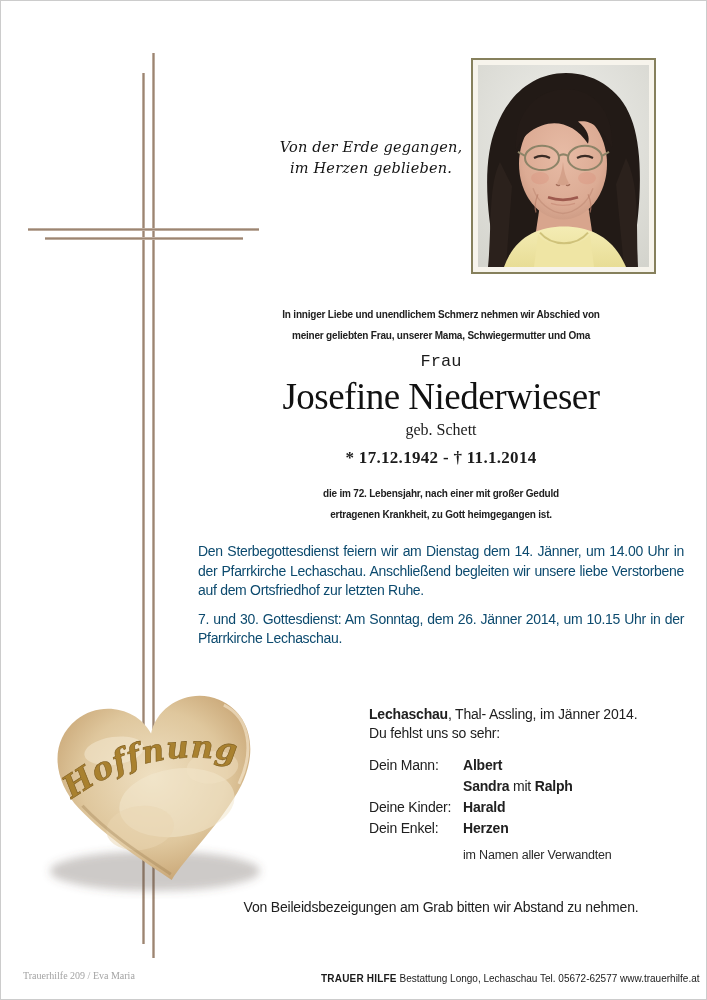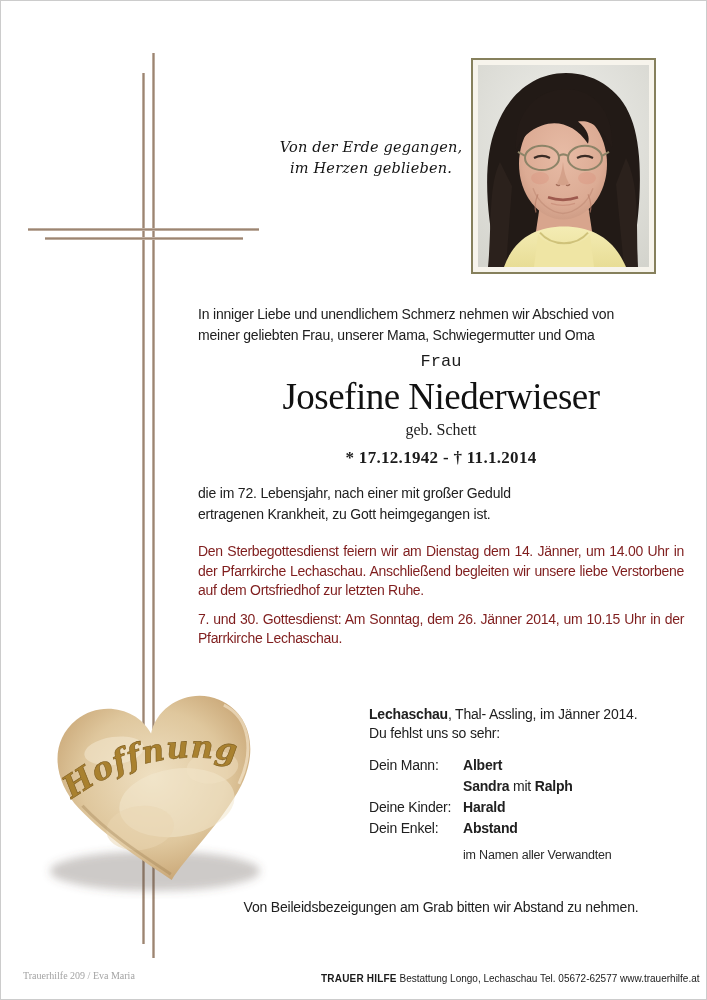--- a/index.html
+++ b/index.html
@@ -26,30 +26,30 @@
   }
   
   .photo-frame{
     position:absolute;left:470px;top:57px;width:185px;height:216px;
     box-sizing:border-box;border:2px solid #86805c;background:#f7f4ec;
     padding:5px;z-index:1;
   }
   .photo-frame svg{display:block;width:100%;height:100%;}
   
   .main{position:absolute;left:197px;top:303px;width:486px;}
-  .intro,.passing{font-size:14px;line-height:21px;letter-spacing:-.2px;color:#202020;}
+  .intro,.passing{text-align:center;font-size:10px;line-height:21px;letter-spacing:-.2px;color:#202020;font-weight:bold;}
   .salutation{margin-top:6px;text-align:center;font-family:Liberation Mono, monospace;font-size:17px;line-height:20px;}
   .name{margin-top:2px;text-align:center;font-family:"Liberation Serif",serif;
         font-size:37px;line-height:46px;letter-spacing:-.5px;color:#111;}
   .maiden{text-align:center;font-family:"Liberation Serif",serif;font-size:16px;line-height:20px;}
   .dates{margin-top:7px;text-align:center;font-family:"Liberation Serif",serif;
          font-weight:bold;font-size:17px;line-height:22px;letter-spacing:.3px;}
   .passing{margin-top:14px;}
   .para{margin-top:9px;text-align:justify;font-size:14px;line-height:19.5px;
-        letter-spacing:-.3px;color:#7f1d1d;}
+        letter-spacing:-.3px;color:#0c4a6e;}
   .para.first{margin-top:17px;}
   
   .rightcol{position:absolute;left:368px;top:704px;width:315px;font-size:14px;
             letter-spacing:-.2px;color:#202020;}
   .placeline{line-height:19px;}
   .placeline b{letter-spacing:-.2px;}
   .missing{line-height:19px;}
   .family{margin-top:12px;}
   .frow{display:flex;line-height:21px;}
   .frow .flabel{width:94px;flex:none;}
@@ -172,21 +172,21 @@
       <div class="frow">
         <span class="flabel"></span>
         <span><span class="fname">Sandra</span><span class="fmid"> mit </span><span class="fname">Ralph</span></span>
       </div>
       <div class="frow">
         <span class="flabel">Deine Kinder:</span>
         <span><span class="fname">Harald</span><span class="fmid"></span><span class="fname"></span></span>
       </div>
       <div class="frow">
         <span class="flabel">Dein Enkel:</span>
-        <span><span class="fname">Abstand</span><span class="fmid"></span><span class="fname"></span></span>
+        <span><span class="fname">Herzen</span><span class="fmid"></span><span class="fname"></span></span>
       </div>
     </div>
     <div class="relatives">im Namen aller Verwandten</div>
   </div>
 
   <div class="closing">Von Beileidsbezeigungen am Grab bitten wir Abstand zu nehmen.</div>
 
   <div class="heart">
     <svg viewBox="0 0 268 214">
       <defs>

